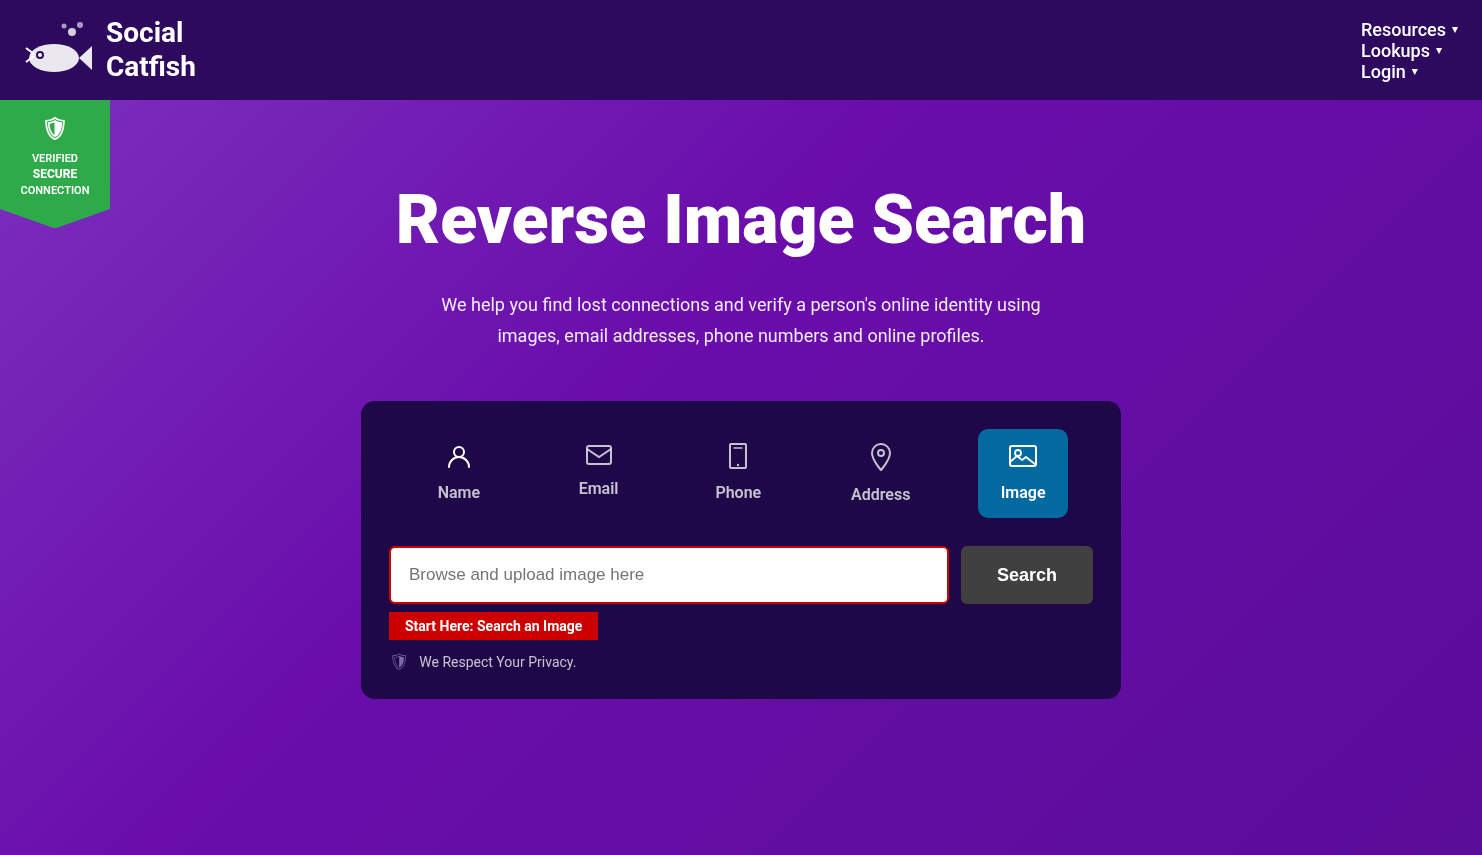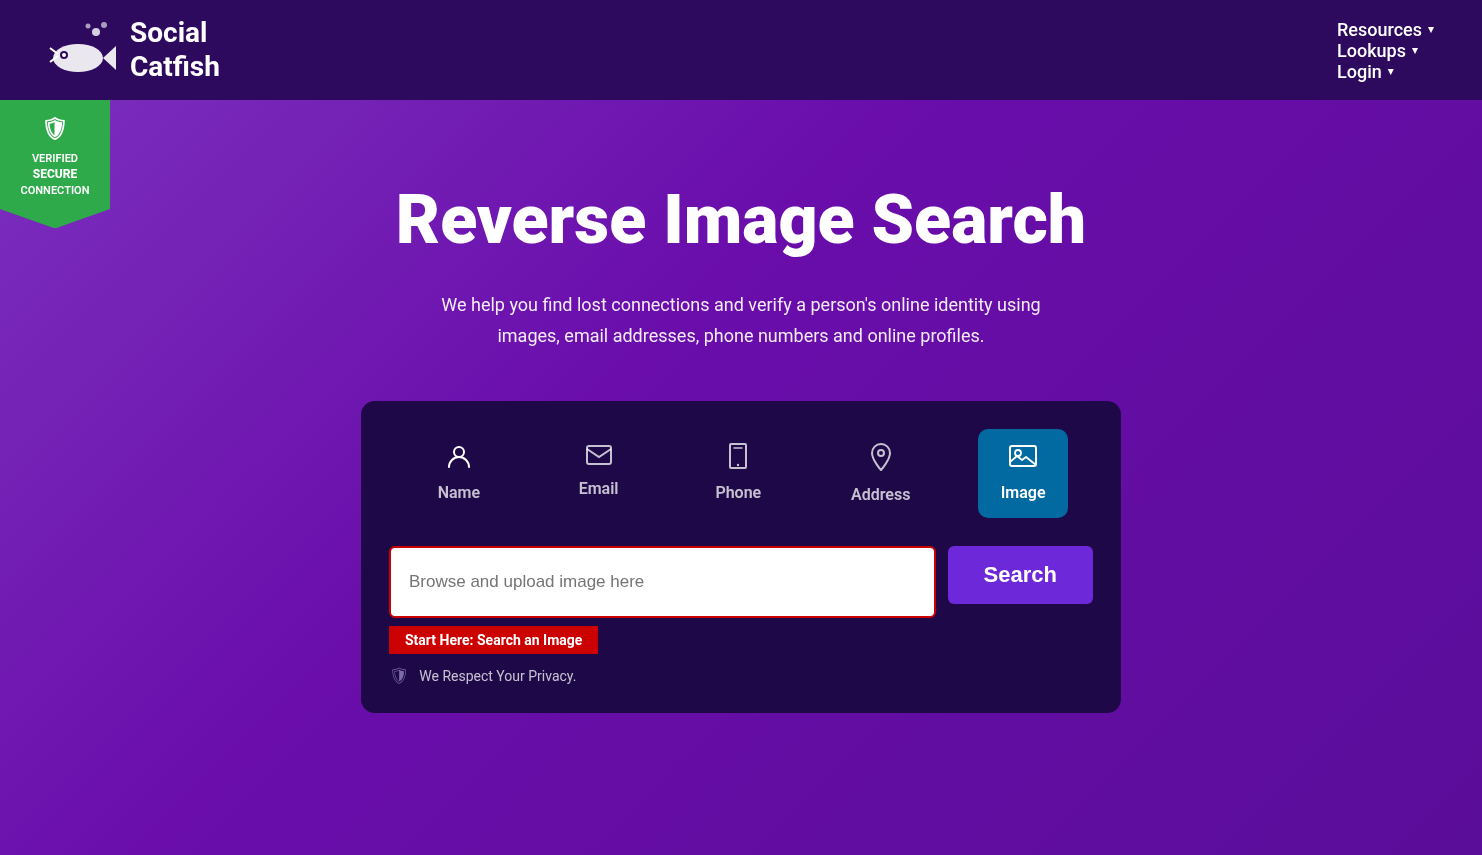--- a/index.html
+++ b/index.html
@@ -10,21 +10,21 @@
       overflow-x: hidden;
     }
 
     
     .header {
       background: #2d0a5e;
       height: 100px;
       display: flex;
       align-items: center;
       justify-content: space-between;
-      padding: 0 48px;
+      padding: 0 24px;
     }
     .logo-area {
       display: flex;
       align-items: center;
       gap: 12px;
     }
     .logo-icon {
       width: 70px;
       height: 65px;
     }
@@ -151,21 +151,21 @@
       gap: 12px;
       align-items: stretch;
       margin-bottom: 10px;
     }
     .image-input-wrapper {
       flex: 1;
       position: relative;
     }
     .image-input {
       width: 100%;
-      height: 72px;
+      height: 58px;
       border: 2px solid #cc0000;
       border-radius: 6px;
       padding: 0 18px;
       font-size: 17px;
       color: #888;
       outline: none;
       cursor: pointer;
       background: white;
     }
     .start-here-badge {
@@ -173,26 +173,26 @@
       bottom: -36px;
       left: 0;
       background: #cc0000;
       color: white;
       font-size: 14px;
       font-weight: 700;
       padding: 6px 16px;
       border-radius: 0;
     }
     .search-btn {
-      background: #6d28d9;
+      background: #404040;
       color: white;
       border: none;
       border-radius: 6px;
       padding: 12px 36px;
-      font-size: 22px;
+      font-size: 18px;
       font-weight: 700;
       cursor: pointer;
       height: 58px;
       white-space: nowrap;
     }
 
     
     .privacy-note {
       display: flex;
       align-items: center;

